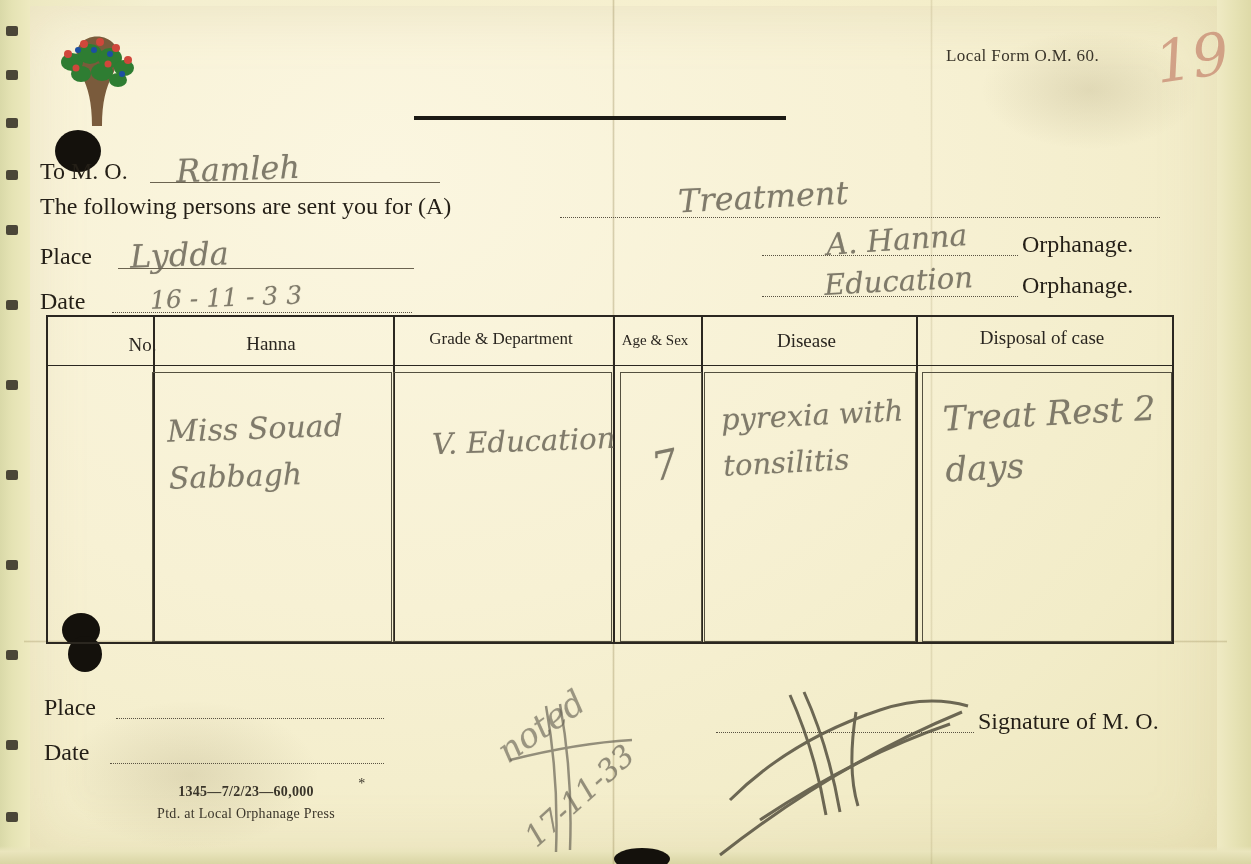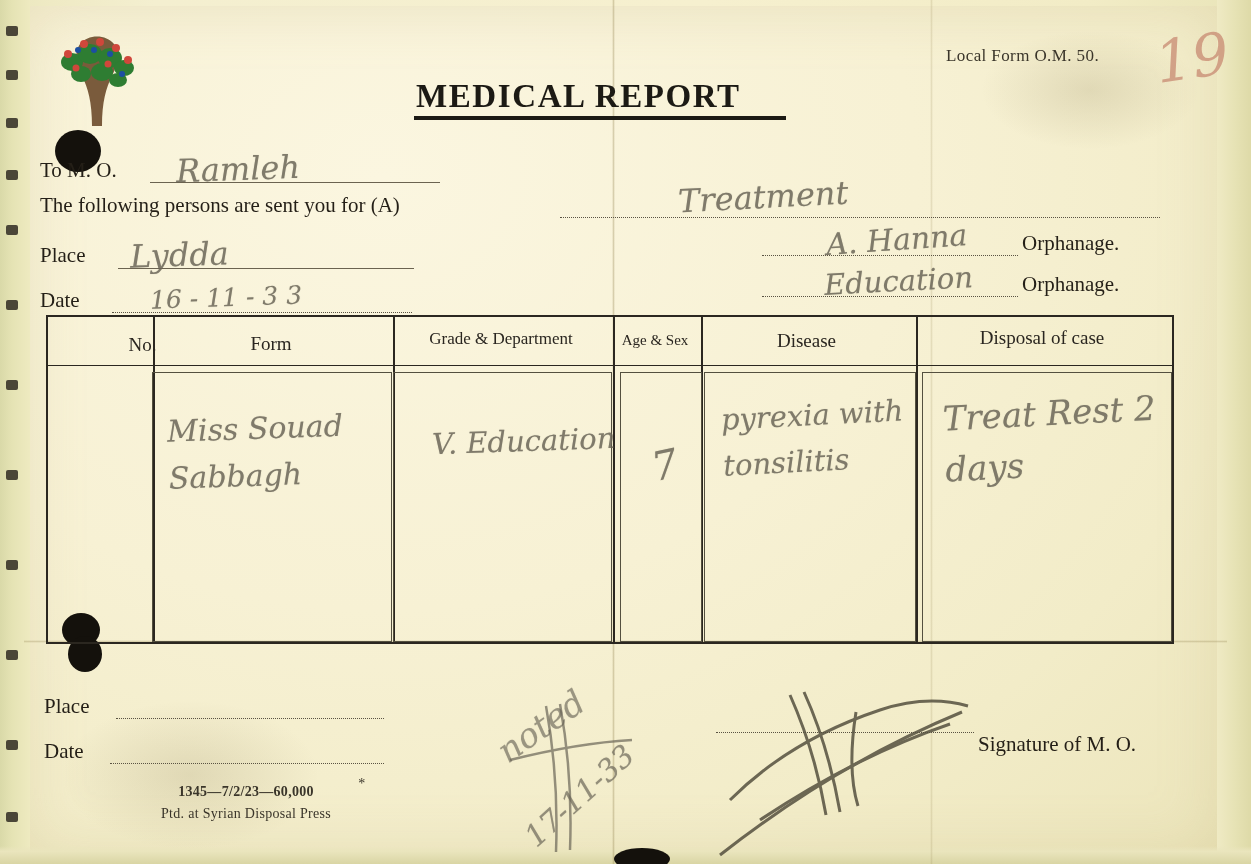--- a/index.html
+++ b/index.html
@@ -97,21 +97,21 @@
     font-weight: bold;
     letter-spacing: 1.6px;
     color: #1c1a14;
   }
   .title-underline {
     position: absolute;
     height: 4px;
     background: #1c1a14;
   }
   .label {
-    font-size: 21px;
+    font-size: 24px;
     color: #241f17;
   }
   .dotline {
     position: absolute;
     border-bottom: 1.5px dotted #5a5343;
     height: 0;
   }
   .solidline {
     position: absolute;
     border-bottom: 1.5px solid #6b6350;
@@ -250,25 +250,24 @@
         <circle cx="74" cy="52" r="3"></circle>
       </g>
     </svg>
   </div>
 
   <div class="blob" style="left:55px; top:130px; width:46px; height:42px;"></div>
   <div class="blob" style="left:62px; top:613px; width:38px; height:34px;"></div>
   <div class="blob" style="left:68px; top:636px; width:34px; height:36px;"></div>
   <div class="blob" style="left:614px; top:848px; width:56px; height:22px;"></div>
 
-  <div class="printed form-code" style="left:946px; top:46px;">Local Form O.M. 50.</div>
+  <div class="printed form-code" style="left:946px; top:46px;">Local Form O.M. 60.</div>
 
   <div class="hand hand-ink" style="left:1155px; top:24px; font-size:58px; color:#c88a72; transform:rotate(-8deg); opacity:.75;">19</div>
 
-  <div class="printed title" style="left:416px; top:78px;">MEDICAL REPORT</div>
   <div class="title-underline" style="left:414px; top:116px; width:372px;"></div>
 
   <div class="printed label" style="left:40px; top:158px;">To M. O.</div>
   <div class="solidline" style="left:150px; top:182px; width:290px;"></div>
   <div class="hand hand-pencil" style="left:176px; top:150px; font-size:32px; transform:rotate(-2deg);">Ramleh</div>
 
   <div class="printed label" style="left:40px; top:193px;">The following persons are sent you for (A)</div>
   <div class="dotline" style="left:560px; top:217px; width:600px;"></div>
   <div class="hand hand-pencil" style="left:678px; top:178px; font-size:32px; transform:rotate(-3deg);">Treatment</div>
 
@@ -291,21 +290,21 @@
   <div class="table-outer">
     <div class="thead-line" style="top:48px;"></div>
     <div class="tcol" style="left:105px;"></div>
     <div class="tcol" style="left:345px;"></div>
     <div class="tcol" style="left:565px;"></div>
     <div class="tcol" style="left:653px;"></div>
     <div class="tcol" style="left:868px;"></div>
   </div>
 
   <div class="th" style="left:46px; top:334px; width:105px;margin-left:44px;">No.</div>
-  <div class="th" style="left:151px; top:333px; width:240px;">Form</div>
+  <div class="th" style="left:151px; top:333px; width:240px;">Hanna</div>
   <div class="th" style="left:391px; top:329px; width:220px; font-size:17px;">Grade &amp; Department</div>
   <div class="th" style="left:611px; top:332px; width:88px; font-size:15px;">Age &amp; Sex</div>
   <div class="th" style="left:699px; top:330px; width:215px;">Disease</div>
   <div class="th" style="left:914px; top:327px; width:256px;">Disposal of case</div>
 
   <div class="cellbox" style="left:152px; top:372px; width:238px; height:268px;"></div>
   <div class="cellbox" style="left:393px; top:372px; width:217px; height:268px;"></div>
   <div class="cellbox" style="left:620px; top:372px; width:80px; height:268px;"></div>
   <div class="cellbox" style="left:704px; top:372px; width:210px; height:268px;"></div>
   <div class="cellbox" style="left:922px; top:372px; width:248px; height:268px;"></div>
@@ -319,21 +318,21 @@
   <div class="hand hand-pencil" style="left:722px; top:392px; font-size:29px; width:185px; white-space:normal; line-height:1.6; transform:rotate(-3deg);">pyrexia with tonsilitis</div>
 
   <div class="hand hand-pencil" style="left:944px; top:388px; font-size:34px; width:215px; white-space:normal; line-height:1.5; transform:rotate(-3deg);">Treat Rest 2 days</div>
 
   <div class="printed label" style="left:44px; top:694px;">Place</div>
   <div class="dotline" style="left:116px; top:718px; width:268px;"></div>
 
   <div class="printed label" style="left:44px; top:739px;">Date</div>
   <div class="dotline" style="left:110px; top:763px; width:274px;"></div>
 
-  <div class="printed label" style="left:978px; top:732px;">Signature of M. O.</div>
+  <div class="printed label" style="left:978px; top:708px;">Signature of M. O.</div>
   <div class="dotline" style="left:716px; top:732px; width:258px;"></div>
 
   <svg style="position:absolute; left:700px; top:640px;" width="400" height="220" viewBox="0 0 400 220">
     <g fill="none" stroke="#55503f" stroke-width="3" opacity="0.85">
       <path d="M30 160 C70 120 120 90 180 70 C210 60 240 58 268 66"></path>
       <path d="M90 55 C110 100 120 140 126 175"></path>
       <path d="M104 52 C124 96 134 138 140 172"></path>
       <path d="M60 180 C120 140 180 108 250 84"></path>
       <path d="M156 72 C150 110 150 140 158 166"></path>
       <path d="M20 215 C90 160 170 110 262 72"></path>
@@ -344,16 +343,16 @@
   <div class="hand hand-pencil" style="left:512px; top:778px; font-size:30px; transform:rotate(-42deg); opacity:.7;">17-11-33</div>
   <svg style="position:absolute; left:500px; top:700px;" width="140" height="160" viewBox="0 0 140 160">
     <g fill="none" stroke="#6b6658" stroke-width="2.5" opacity="0.7">
       <path d="M46 6 C54 50 58 100 56 152"></path>
       <path d="M60 4 C68 48 72 98 70 150"></path>
       <path d="M10 60 C50 50 96 42 132 40"></path>
     </g>
   </svg>
 
   <div class="footer-small" style="left:76px; top:784px; width:340px;font-weight:bold;">1345—7/2/23—60,000</div>
-  <div class="footer-small" style="left:76px; top:806px; width:340px;">Ptd. at Syrian Disposal Press</div>
+  <div class="footer-small" style="left:76px; top:806px; width:340px;">Ptd. at Local Orphanage Press</div>
   <div class="footer-small" style="left:352px; top:776px; width:20px;">*</div>
 
 </div>
 
 </body></html>

